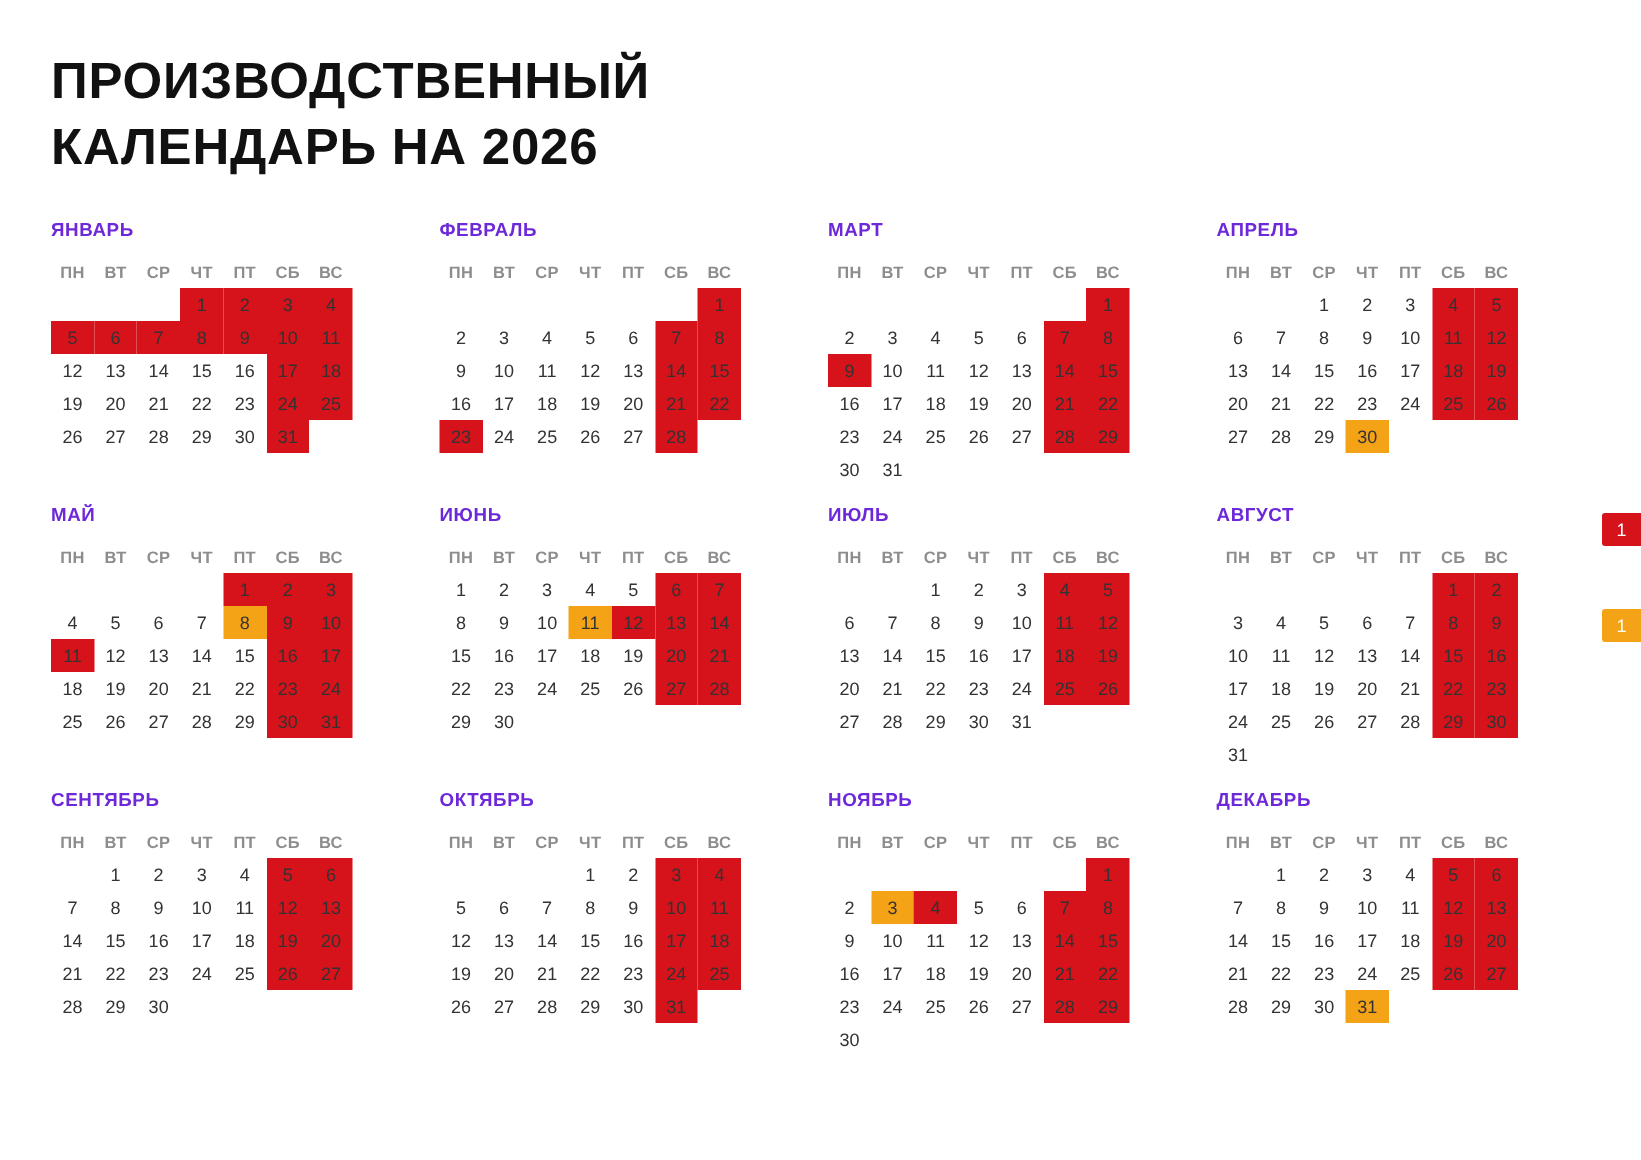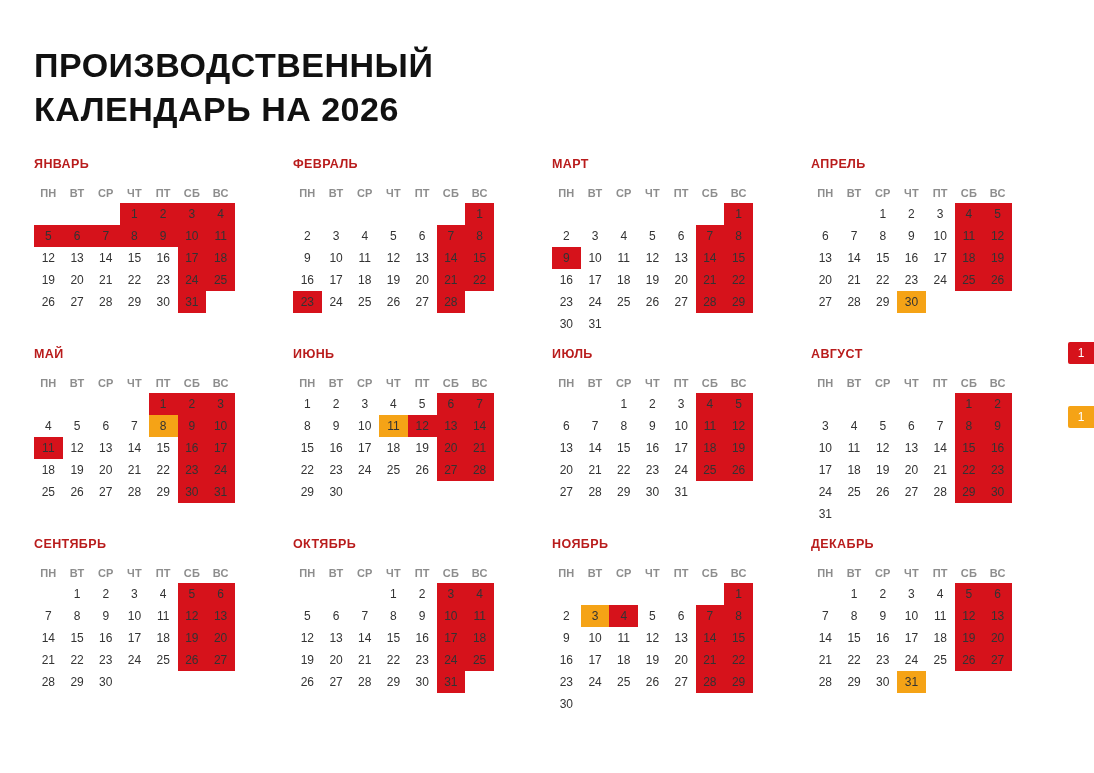--- a/index.html
+++ b/index.html
@@ -13,21 +13,21 @@
     font-family: "Liberation Sans", sans-serif;
     color: #1a1a1a;
     position: relative;
     overflow: hidden;
   }
   .page {
     position: relative;
     width: 1094px;
     height: 773px;
     box-sizing: border-box;
-    padding: 44px 0 0 34px;
+    padding: 33px 0 0 34px;
   }
   .title {
     font-size: 34px;
     font-weight: bold;
     letter-spacing: 0.5px;
     line-height: 1.28;
     color: #111111;
     margin: 0 0 26px 0;
     white-space: pre-line;
   }
@@ -39,21 +39,21 @@
     row-gap: 0px;
     width: 1036px;
   }
   .month {
     width: 230px;
   }
   .month-name {
     font-size: 12.5px;
     font-weight: bold;
     letter-spacing: 0.4px;
-    color: #b91c1c;
+    color: #6d28d9;
     margin-bottom: 12px;
     text-transform: uppercase;
   }
   table.cal {
     border-collapse: separate;
     border-spacing: 0;
     table-layout: fixed;
     width: 201px;
   }
   table.cal th {

